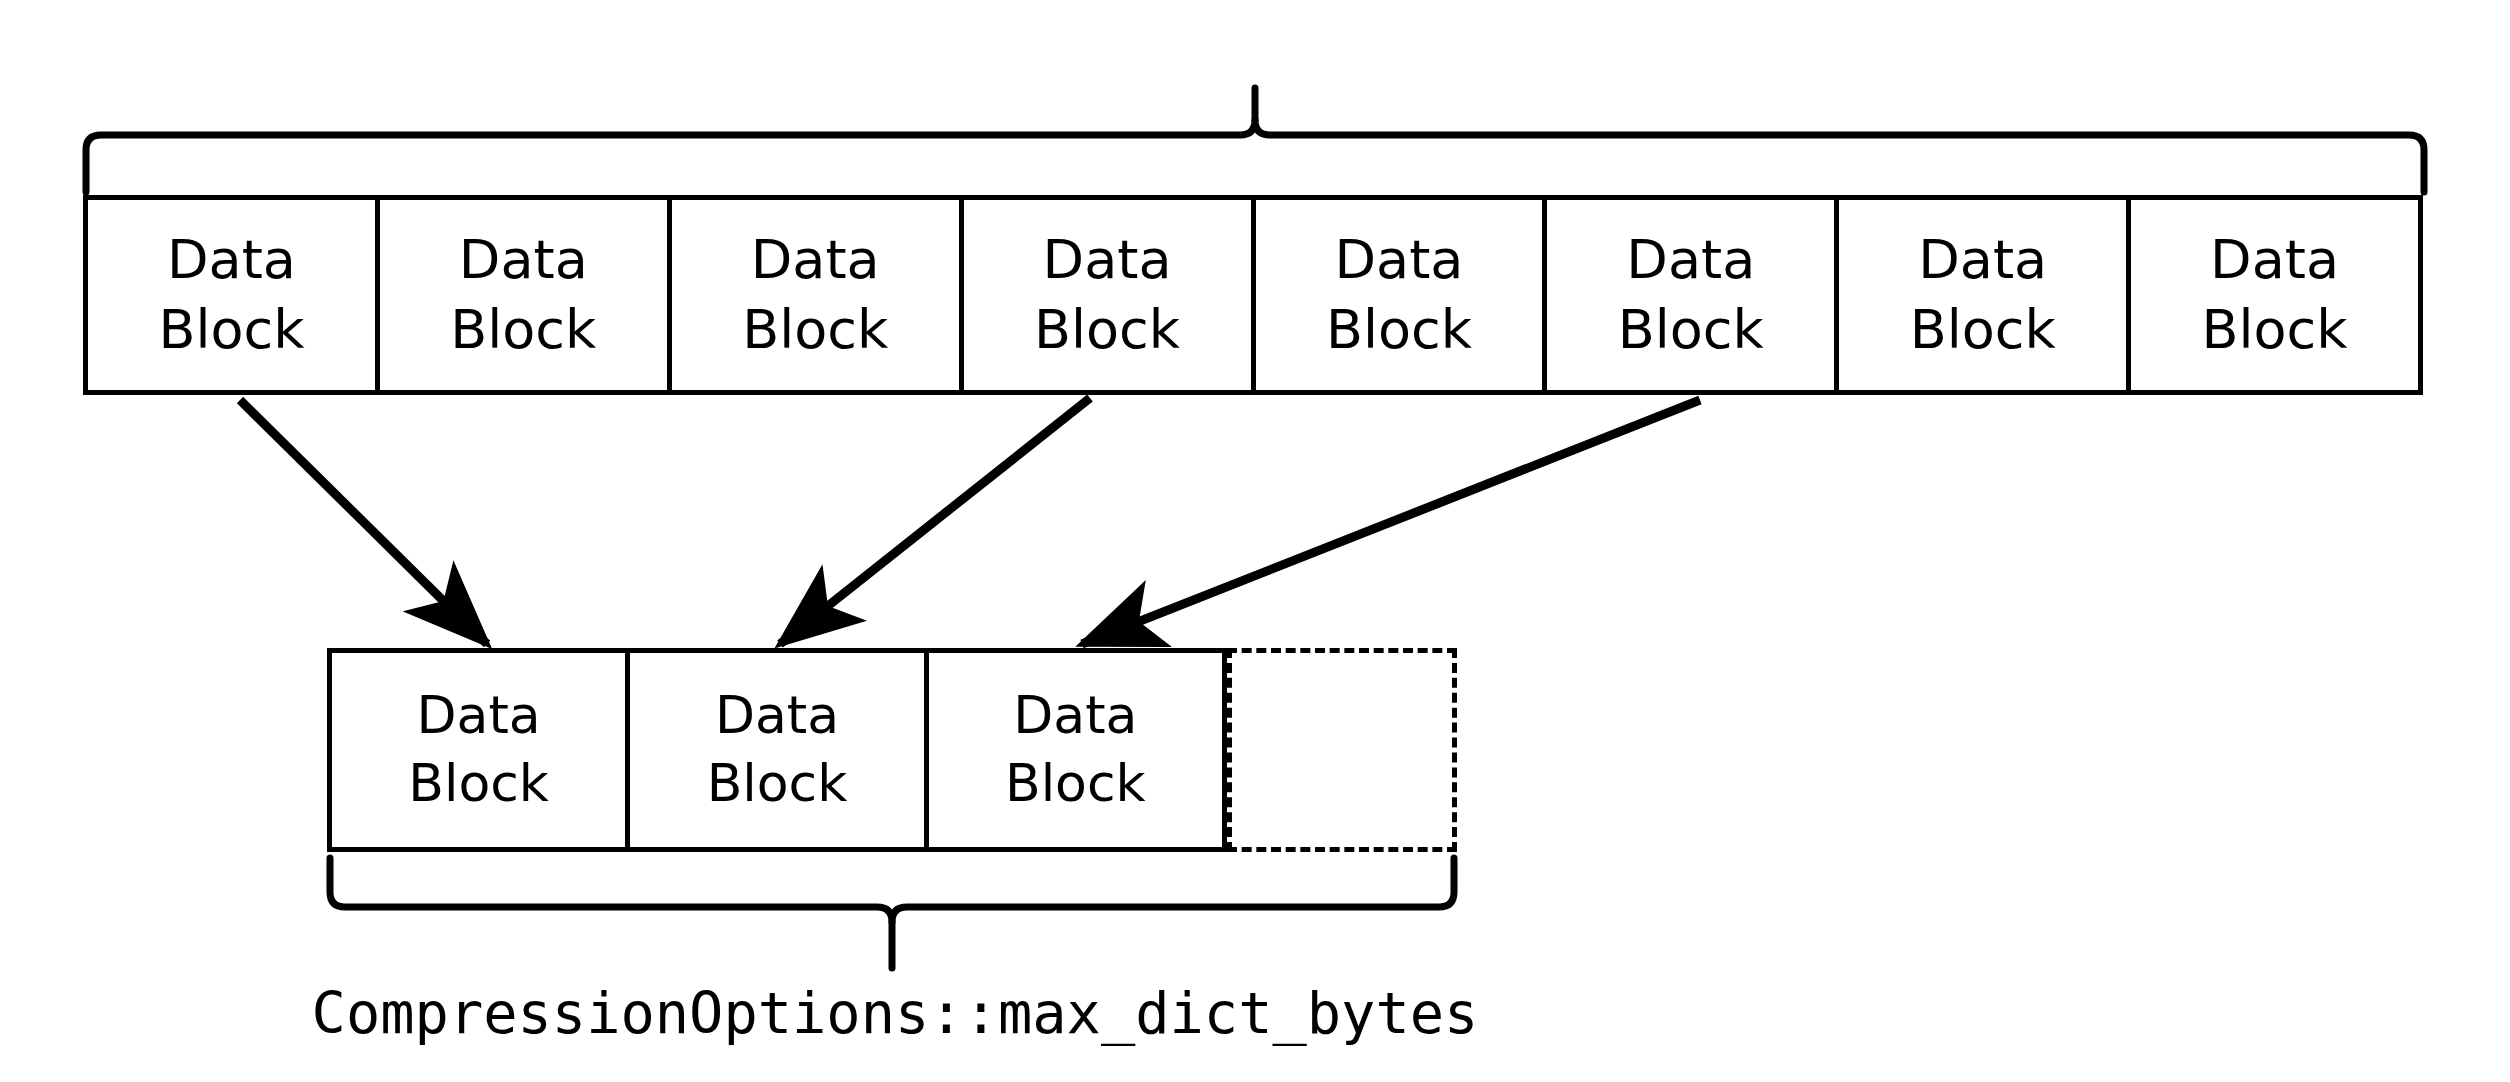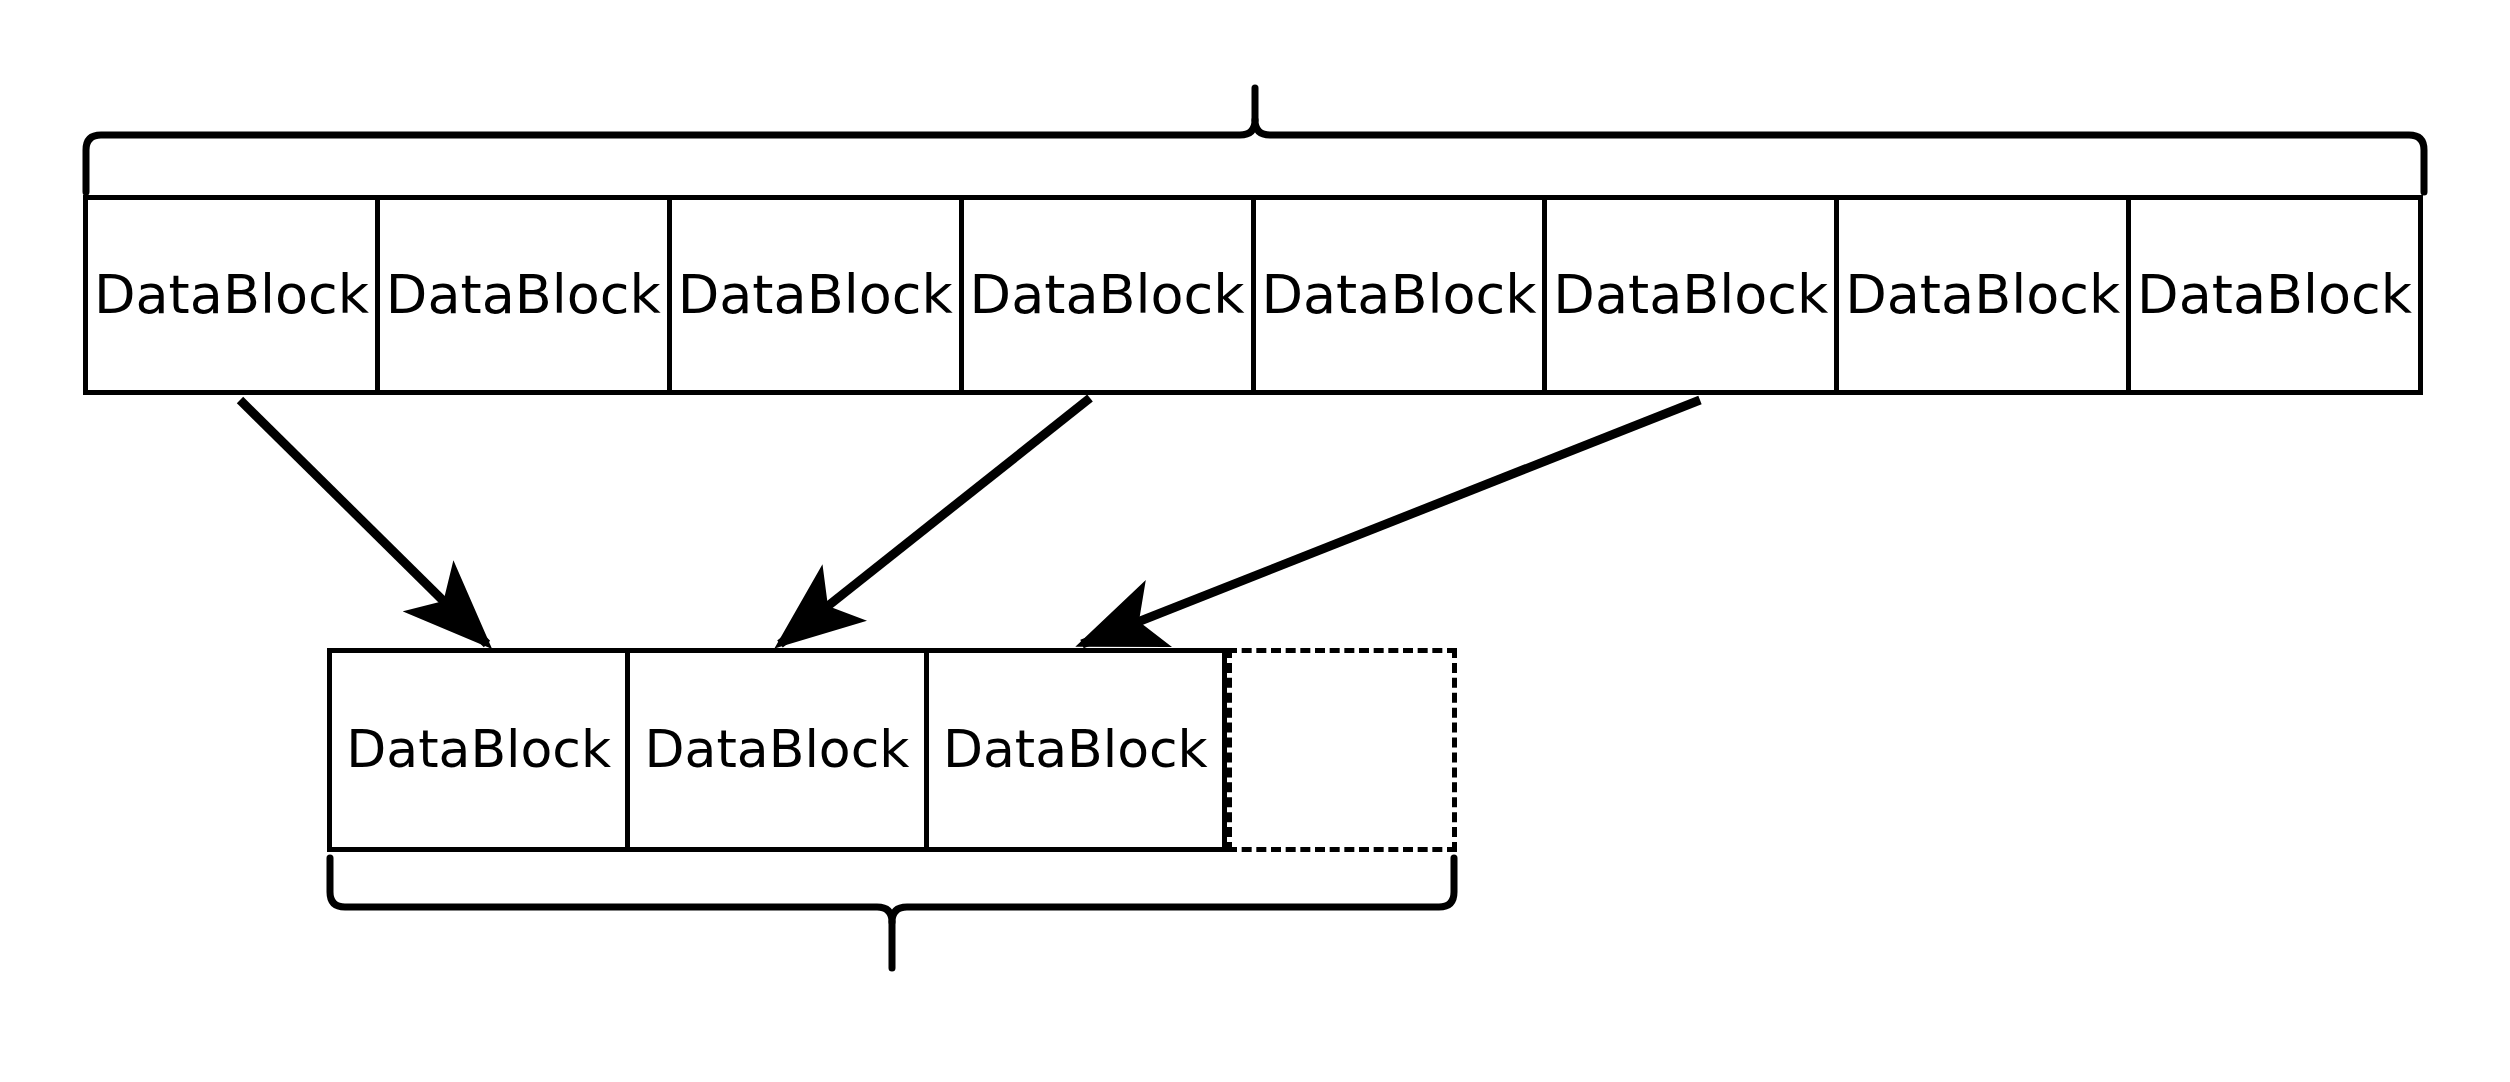--- a/index.html
+++ b/index.html
@@ -53,21 +53,21 @@
     left: 327px;
     top: 648px;
     width: 900px;
     height: 204px;
   }
   .block {
     box-sizing: border-box;
     flex: 1 1 0;
     border-right: 5px solid #000000;
     display: flex;
-    flex-direction: row;
+    flex-direction: column;
     align-items: center;
     justify-content: center;
     color: #000000;
     line-height: 1.30;
   }
   .block:last-child {
     border-right: none;
   }
   #top-row .block {
     font-size: 54px;
@@ -192,14 +192,15 @@
       <line x1="240" y1="400" x2="487" y2="644" stroke="#000000" stroke-width="9" marker-end="url(#arrowhead)"></line>
     </g>
     <g>
       <line x1="1090" y1="398" x2="780" y2="644" stroke="#000000" stroke-width="9" marker-end="url(#arrowhead)"></line>
     </g>
     <g>
       <line x1="1700" y1="400" x2="1082" y2="644" stroke="#000000" stroke-width="9" marker-end="url(#arrowhead)"></line>
     </g>
   </svg>
 
+  <div class="label-mono" id="bottom-label">CompressionOptions::max_dict_bytes</div>
 
 </div>
 
 </body></html>

